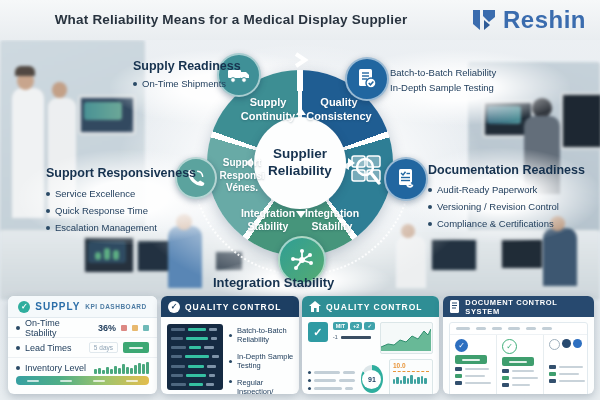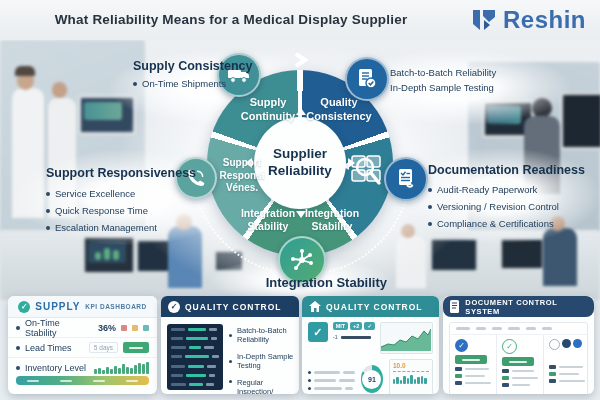--- a/index.html
+++ b/index.html
@@ -33,21 +33,21 @@
   .tri{position:absolute;width:0;height:0;}
   .arc{position:absolute;width:218px;height:218px;border-radius:50%;
        border:2px dotted rgba(255,255,255,.85);}
   
   .ico-circle{position:absolute;border-radius:50%;display:flex;align-items:center;justify-content:center;
               box-shadow:0 2px 6px rgba(20,50,80,.35);border:2px solid rgba(255,255,255,.55);}
   
   .sec-title{font-size:12.5px;font-weight:bold;color:#16324f;}
   .sec-item{font-size:9.5px;color:#24415f;display:flex;align-items:center;gap:5px;}
   .dot{width:4px;height:4px;border-radius:50%;background:#2a4a66;flex:0 0 auto;}
-  #integration-label{font-size:13px;font-weight:bold;color:#16324f;text-align:right;}
+  #integration-label{font-size:13px;font-weight:bold;color:#16324f;text-align:left;}
   
   .panel{position:absolute;top:296px;height:98px;background:#fdfefe;border-radius:6px;
          box-shadow:0 3px 8px rgba(30,55,80,.25);overflow:hidden;}
   .p-head{height:21px;display:flex;align-items:center;gap:5px;padding:0 7px;}
   .p-head.dark{background:#1d3f63;}
   .p-head.teal{background:#2f8e95;}
   .p-head .htxt{color:#fff;font-size:8.5px;font-weight:bold;letter-spacing:1px;}
   .chk-circle{width:12px;height:12px;border-radius:50%;background:#fff;color:#1d3f63;
               font-size:8px;font-weight:bold;display:flex;align-items:center;justify-content:center;flex:0 0 auto;}
   .kpi-row{display:flex;align-items:center;gap:5px;padding:0 8px;height:19px;
@@ -228,21 +228,21 @@
         <circle cx="13" cy="13" r="3" fill="#fff"></circle>
         <circle cx="13" cy="4" r="2" fill="#fff"></circle>
         <circle cx="21" cy="8" r="2" fill="#fff"></circle>
         <circle cx="22" cy="16" r="2" fill="#fff"></circle>
         <circle cx="7" cy="21" r="2" fill="#fff"></circle>
         <circle cx="4" cy="12" r="2" fill="#fff"></circle>
       </svg>
   </div>
 
   <div class="abs" style="left:133px;top:59px;">
-    <div class="sec-title">Supply Consistency</div>
+    <div class="sec-title">Supply Readiness</div>
     <div class="sec-item" style="margin-top:5px;">
         <span class="dot"></span>
         <span>On-Time Shipments</span>
       </div>
   </div>
 
   <div class="abs" style="left:390px;top:61px;">
     <div class="sec-item" style="margin-top:6px;">
         <span>Batch-to-Batch Reliability</span>
       </div>
@@ -458,21 +458,21 @@
             <span style="width: 2.5px; height: 5px; background: rgb(63, 163, 160); display: block; border-radius: 1px;"></span>
             <span style="width: 2.5px; height: 7px; background: rgb(63, 163, 160); display: block; border-radius: 1px;"></span>
             <span style="width: 2.5px; height: 8px; background: rgb(63, 163, 160); display: block; border-radius: 1px;"></span>
             <span style="width: 2.5px; height: 6px; background: rgb(63, 163, 160); display: block; border-radius: 1px;"></span>
           </div>
       </div>
     </div>
   </div>
 
   <div class="panel" style="left:443px;width:151px;">
-    <div class="p-head dark" style="background:#27496f;border-radius:8px;">
+    <div class="p-head dark" style="background:#27496f;">
       <svg width="11" height="13">
           <rect x="0" y="0" width="9" height="13" rx="1.5" fill="#fff"></rect>
           <line x1="2" y1="3" x2="7" y2="3" stroke="#27496f"></line>
           <line x1="2" y1="5.5" x2="7" y2="5.5" stroke="#27496f"></line>
           <line x1="2" y1="8" x2="6" y2="8" stroke="#27496f"></line>
         </svg>
       <span class="htxt" style="font-size:7.5px;letter-spacing:.6px;">DOCUMENT CONTROL SYSTEM</span>
     </div>
     <div style="margin:5px 6px 0;border:1px solid #e2eaef;border-radius:3px;background:#fff;">
       <div style="display:flex;gap:6px;padding:4px 6px;border-bottom:1px solid #eef2f5;">

